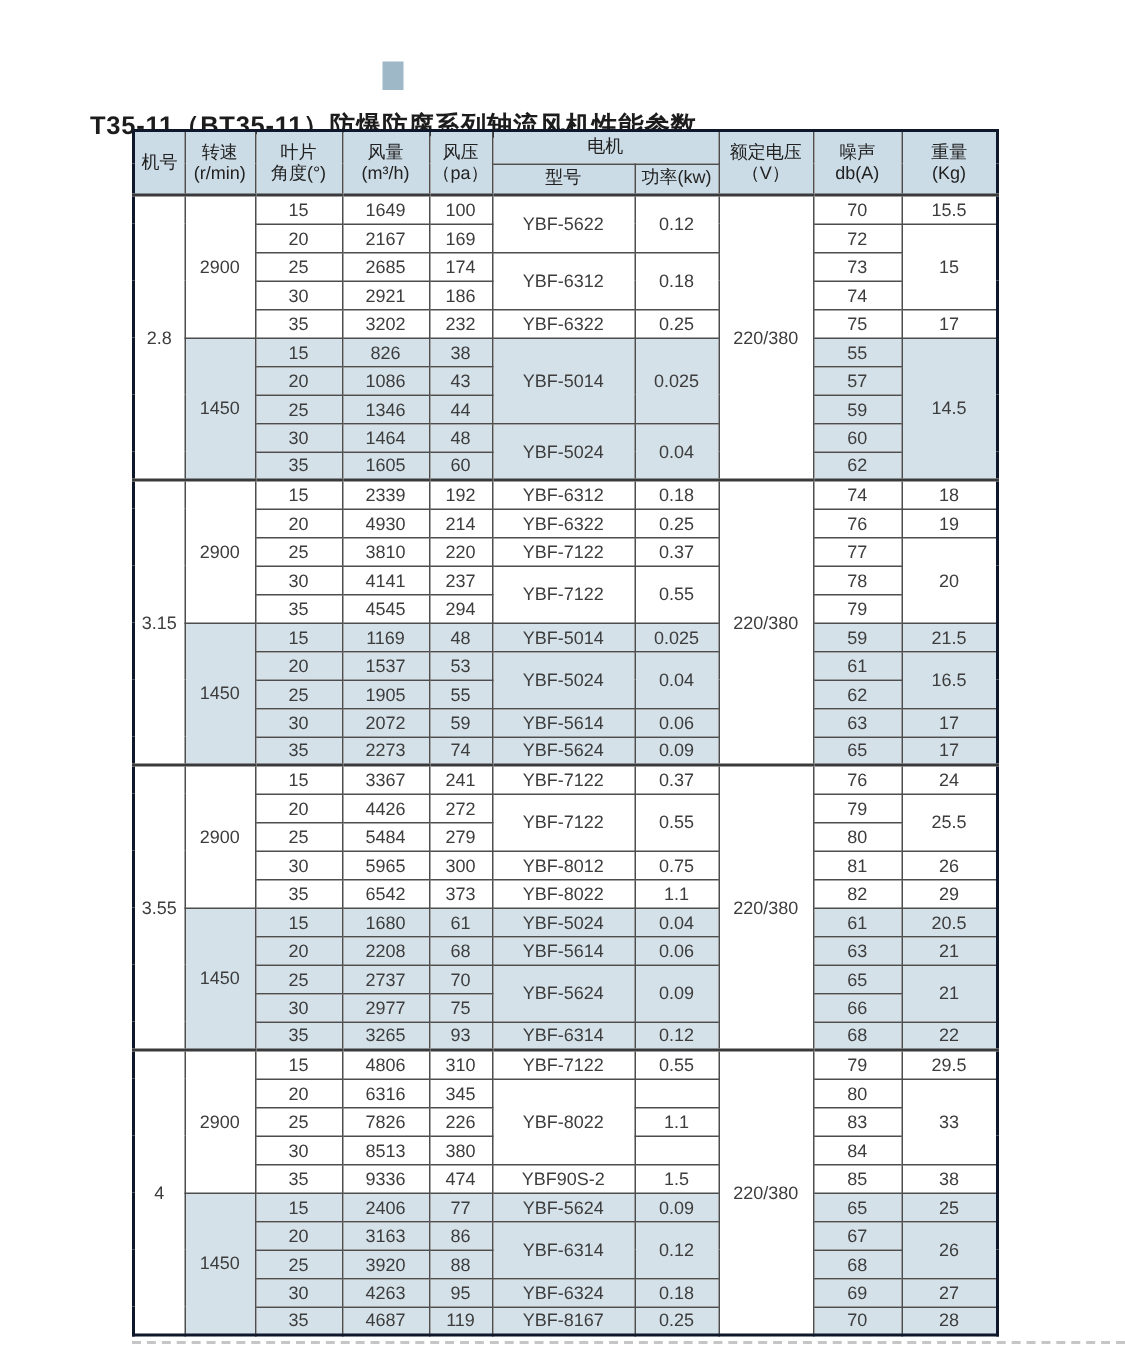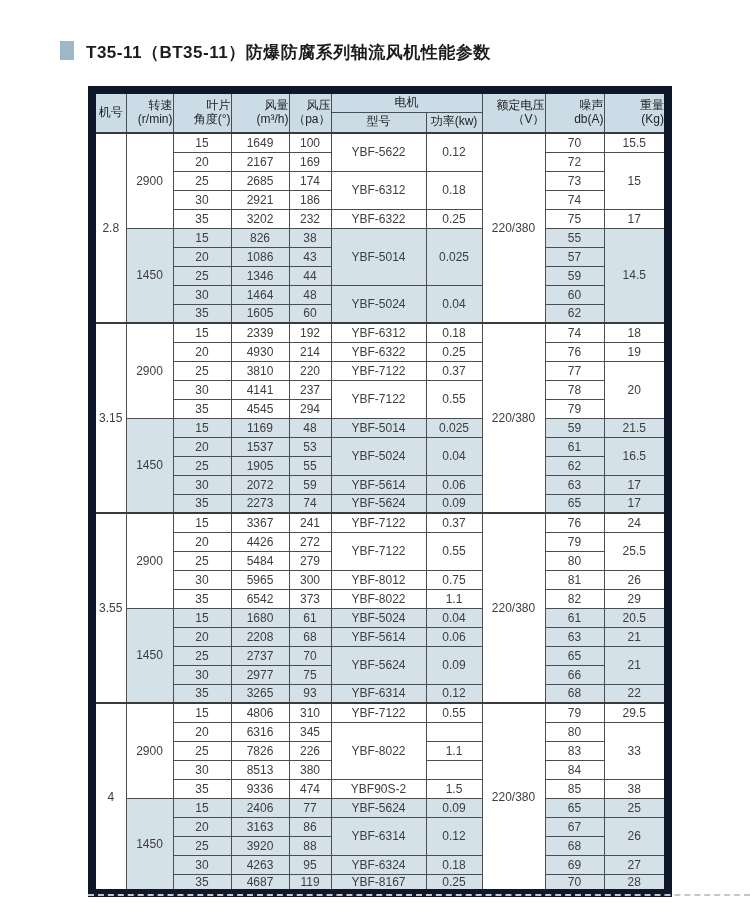--- a/index.html
+++ b/index.html
@@ -2,52 +2,52 @@
 <html><head>
 <meta charset="utf-8">
 <style>
   html,body{margin:0;padding:0;}
   body{
     width:750px;height:902px;position:relative;background:#ffffff;
     font-family:"Liberation Sans","DejaVu Sans",sans-serif;
     -webkit-font-smoothing:antialiased;
   }
   .title-row{
-    position:absolute;left:60px;top:41px;display:flex;align-items:flex-start;gap:12px;
+    position:absolute;left:60px;top:41px;display:flex;align-items:center;gap:12px;flex-direction:column;
   }
   .title-bullet{
     width:14px;height:19px;background:#9eb8c8;flex:0 0 auto;
   }
   .title-text{
     font-size:17px;font-weight:bold;color:#1c1c1c;letter-spacing:0.5px;
     white-space:nowrap;
   }
   table.perf{
     position:absolute;left:88px;top:86px;
     border-collapse:collapse;table-layout:fixed;
     width:576px;
-    border:8px solid #0f172a;
+    border:2px solid #0f172a;
   }
   table.perf th, table.perf td{
     border:1px solid #4d4d4d;
     text-align:center;vertical-align:middle;
     padding:0;overflow:hidden;white-space:nowrap;
     font-size:12px;color:#3d3d3d;
     background:#ffffff;
   }
   table.perf thead th{
     background:#ccdce6;color:#222222;font-weight:normal;
     line-height:1.15;
   }
   table.perf thead tr:nth-child(1){height:22px;}
   table.perf thead tr:nth-child(2){height:21px;}
   table.perf tbody tr{height:19px;}
   table.perf tbody tr.shaded td{background:#d4e1e9;}
   table.perf tbody tr.sec td{border-top:2px solid #3a3a3a;}
-  .hl2{display:block;text-align:right;}
+  .hl2{display:block;}
   .bottom-rule{
     position:absolute;left:88px;right:0;top:894px;
     border-top:2px dashed #c6c6c6;
   }
 </style>
 </head>
 <body>
 
 <div class="title-row">
   <span class="title-bullet"></span>

